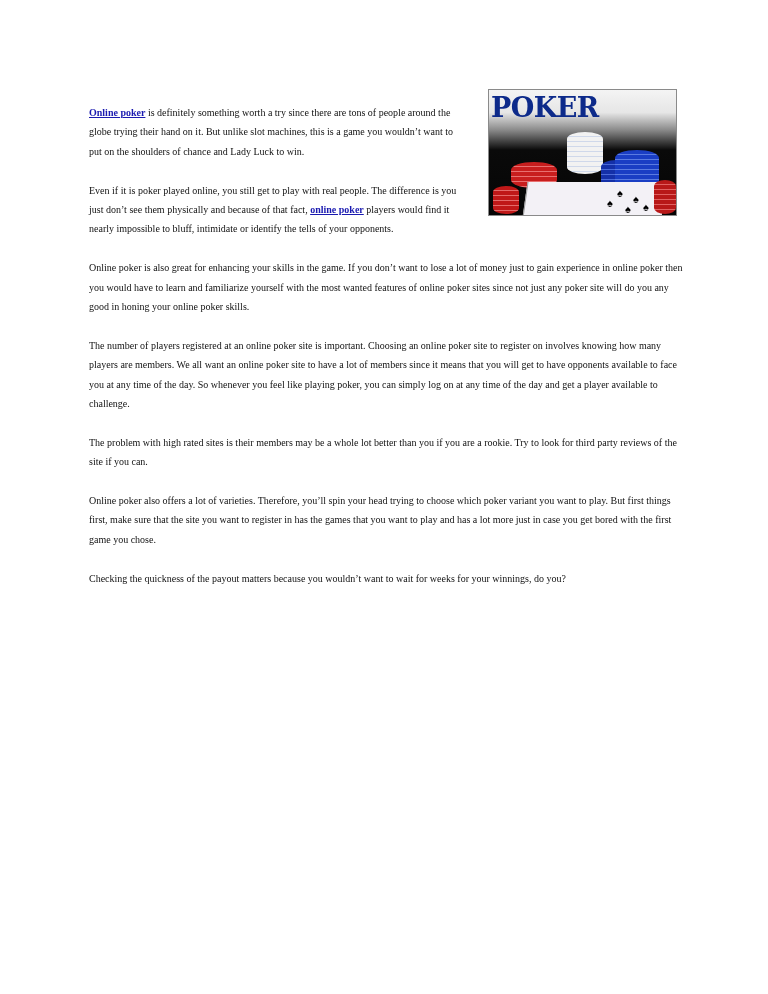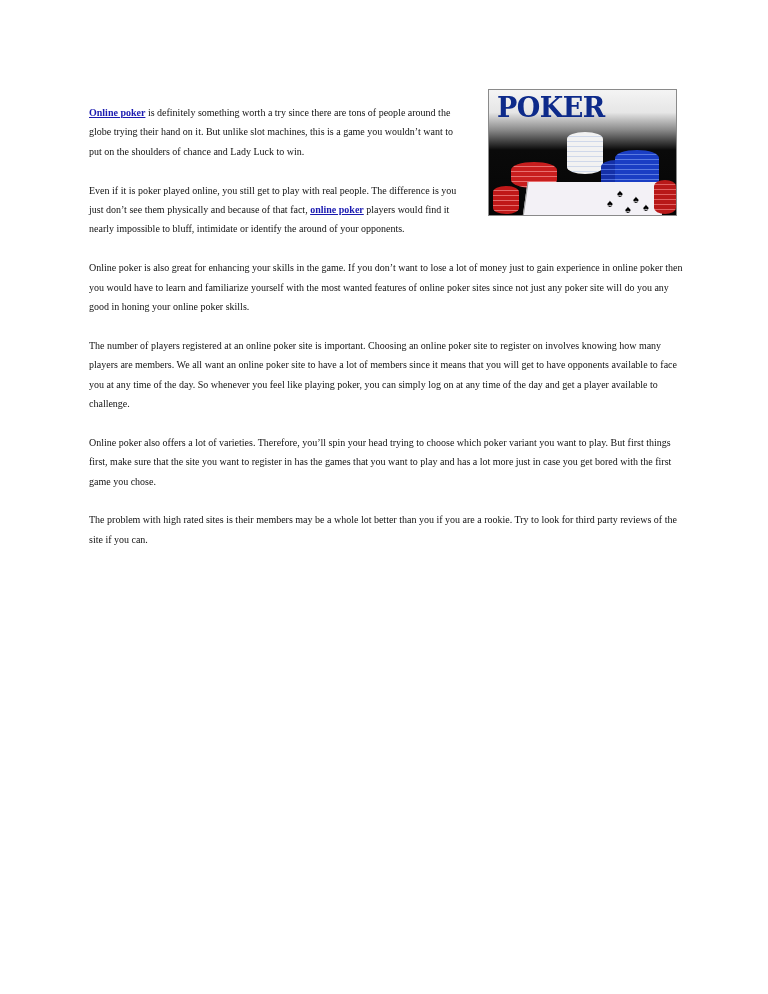--- a/index.html
+++ b/index.html
@@ -10,21 +10,21 @@
       font-size: 10px; line-height: 19.4px; color: #111111;
     }
     .para { margin: 0 0 19.4px 0; }
     .link { color: #1a1ab0; font-weight: bold; text-decoration: underline; }
     .poker-img {
       position: absolute; left: 488px; top: 89px; width: 187px; height: 125px;
       border: 1px solid #8a8a8a; overflow: hidden;
       background: linear-gradient(180deg, #f4f4f4 0%, #e6e6e6 18%, #8a8a8a 32%, #0a0a0a 48%, #050505 100%);
     }
     .poker-title {
-      position: absolute; left: 8px; top: 2px;
+      position: absolute; left: 2px; top: 2px;
       font-family: "DejaVu Serif", "Liberation Serif", serif; font-weight: bold;
       font-size: 27px; letter-spacing: -0.5px; color: #0d2a8a;
     }
     .chips { position: absolute; }
     .stack-white { left: 78px; top: 42px; width: 36px; height: 42px; border-radius: 18px / 7px;
       background: repeating-linear-gradient(180deg, #f2f2f2 0 4px, #cfd8ea 4px 5px); }
     .stack-blue { left: 126px; top: 60px; width: 44px; height: 40px; border-radius: 22px / 8px;
       background: repeating-linear-gradient(180deg, #1a3ec4 0 4px, #5b7be0 4px 5px); }
     .stack-blue2 { left: 112px; top: 70px; width: 30px; height: 32px; border-radius: 15px / 7px;
       background: repeating-linear-gradient(180deg, #1430a8 0 4px, #4a6ad8 4px 5px); }
@@ -56,19 +56,20 @@
   <span class="spade" style="left:136px;top:114px;">♠</span>
   <span class="spade" style="left:154px;top:112px;">♠</span>
 </div>
 
 <div class="page">
     <div style="float: right; width: 230px; height: 132px;"></div>
   <p class="para" style="">
     <a class="link">Online poker</a><span> is definitely something worth a try since there are tons of people around the globe trying their hand on it. But unlike slot machines, this is a game you wouldn’t want to put on the shoulders of chance and Lady Luck to win.</span>
   </p>
   <p class="para">
-    <span style="display:inline;margin-top:16px;">Even if it is poker played online, you still get to play with real people. The difference is you just don’t see them physically and because of that fact, </span><a class="link">online poker</a><span> players would find it nearly impossible to bluff, intimidate or identify the around of your opponents.</span>
+    <span style="display:inline;margin-top:16px;">Even if it is poker played online, you still get to play with real people. The difference is you just don’t see them physically and because of that fact, </span><a class="link">online poker</a><span> players would find it nearly impossible to bluff, intimidate or identify the tells of your opponents.</span>
   </p>
   <p class="para">Online poker is also great for enhancing your skills in the game. If you don’t want to lose a lot of money just to gain experience in online poker then you would have to learn and familiarize yourself with the most wanted features of online poker sites since not just any poker site will do you any good in honing your online poker skills.</p>
   <p class="para">The number of players registered at an online poker site is important. Choosing an online poker site to register on involves knowing how many players are members. We all want an online poker site to have a lot of members since it means that you will get to have opponents available to face you at any time of the day. So whenever you feel like playing poker, you can simply log on at any time of the day and get a player available to challenge.</p>
+  <p class="para">The problem with high rated sites is their members may be a whole lot better than you if you are a rookie. Try to look for third party reviews of the site if you can.</p>
   <p class="para">Online poker also offers a lot of varieties. Therefore, you’ll spin your head trying to choose which poker variant you want to play. But first things first, make sure that the site you want to register in has the games that you want to play and has a lot more just in case you get bored with the first game you chose.</p>
-  <p class="para">The problem with high rated sites is their members may be a whole lot better than you if you are a rookie. Try to look for third party reviews of the site if you can.</p>
+  <p class="para">Checking the quickness of the payout matters because you wouldn’t want to wait for weeks for your winnings, do you?</p>
 </div>
 
 </body></html>

